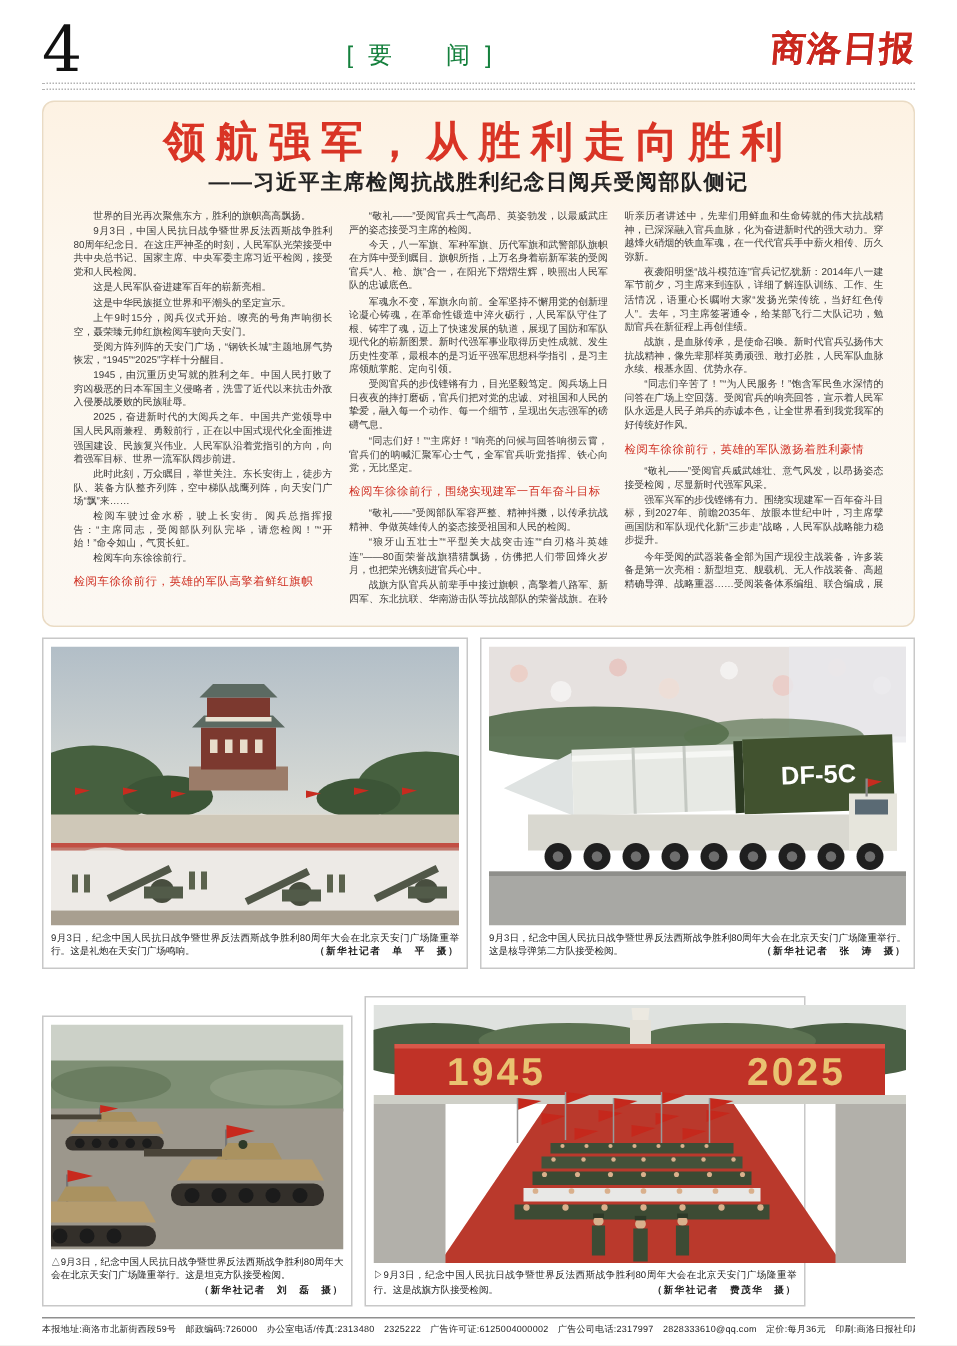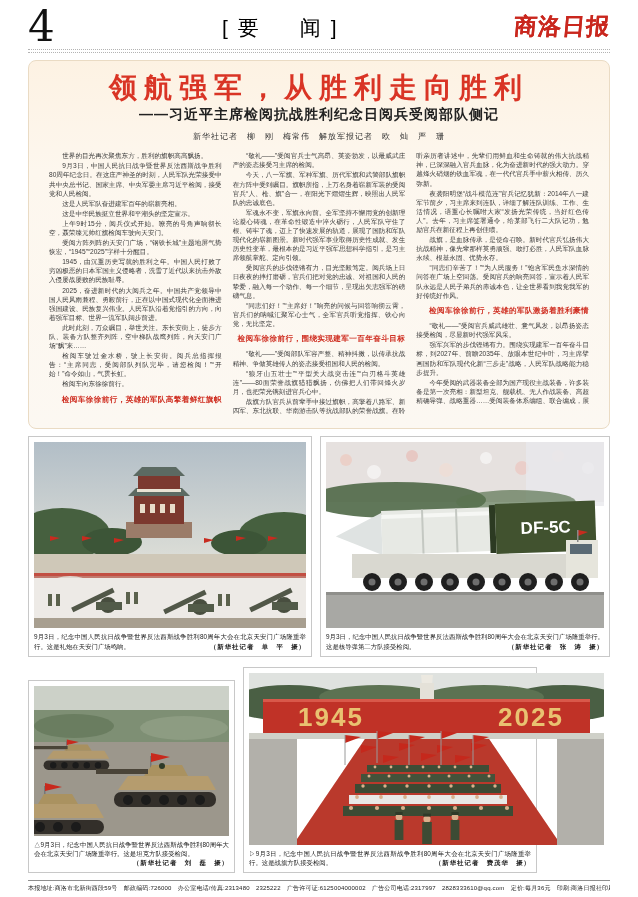--- a/index.html
+++ b/index.html
@@ -6,34 +6,34 @@
   .sheet{width:638px;height:897px;background:#ffffff;position:relative;margin:0 auto;
          font-family:"Liberation Sans",sans-serif;color:#222;overflow:hidden;
          display:flex;flex-direction:column;box-sizing:border-box;padding:8px 28px 6px;}
   
   .hdr{display:flex;align-items:flex-end;justify-content:space-between;height:44px;}
   .hdr-left{display:flex;align-items:flex-end;gap:10px;}
   .pagenum{font-family:"DejaVu Serif",serif;font-size:42px;line-height:38px;font-weight:400;color:#111;}
   .datebox{padding-bottom:3px;}
   .dateline-top{font-size:8.5px;font-weight:bold;color:#333;letter-spacing:.5px;}
   .credits{font-size:5.5px;color:#777;margin-top:2px;letter-spacing:.3px;}
-  .section{font-size:21px;color:#000000;letter-spacing:10px;font-weight:500;padding-bottom:4px;text-align:right;}
+  .section{font-size:16px;color:#15803d;letter-spacing:10px;font-weight:500;padding-bottom:4px;text-align:right;}
   .masthead{font-size:23px;font-weight:bold;color:#c9271e;transform:skewX(-5deg);
             letter-spacing:1px;padding-bottom:4px;text-shadow:0 0 .4px #c9271e;}
   .rule{height:3px;border-top:1px dotted #b3b3b3;border-bottom:1px dotted #b3b3b3;margin:3px 0 0;}
   
   .panel{margin-top:7px;background:linear-gradient(180deg,#fdf2e3 0%,#fdf7ee 30%,#fcf8f2 100%);
          border:1px solid #eadbc4;border-radius:8px;padding:12px 20px 9px;box-sizing:border-box;}
   .headline{font-size:28px;font-weight:900;color:#d93425;text-align:center;letter-spacing:7px;line-height:30px;}
   .subtitle{font-size:14px;font-weight:bold;color:#222;text-align:center;margin-top:3px;letter-spacing:1px;}
   .byline{font-size:8px;color:#333;text-align:center;margin-top:7px;letter-spacing:1px;}
   .body-cols{margin-top:9px;column-count:3;column-gap:11px;height:268px;column-fill:auto;
              font-size:6.6px;line-height:1.38;text-align:justify;color:#3a3a3a;overflow:hidden;}
   .body-cols p{margin:0 0 1px;text-indent:2em;}
-  .subhead{color:#cf2e21;font-weight:bold;font-size:7.6px;text-align:right;text-indent:0!important;
+  .subhead{color:#cf2e21;font-weight:normal;font-size:7.6px;text-align:left;text-indent:0!important;
            margin:6px 0 5px!important;letter-spacing:.4px;}
   
   .photorow-top{display:flex;gap:8px;margin-top:7px;}
   .photorow-bot{display:flex;gap:8px;margin-top:10px;align-items:flex-end;flex:1;}
   .card{border:1px solid #c8c8c8;background:#fff;padding:5px;box-sizing:border-box;}
   .card svg{display:block;}
   .cap{font-size:6.4px;line-height:1.45;color:#222;text-align:justify;margin-top:4px;}
   .cap .credit{float:right;font-weight:bold;letter-spacing:1px;}
   .c-tl{width:284px;} .c-tr{width:290px;}
   .c-bl{width:207px;} .c-br{width:294px;}
@@ -51,21 +51,20 @@
       <div class="pagenum">4</div>
     </div>
     <div class="section">[要　闻]</div>
     <div class="masthead">商洛日报</div>
   </div>
   <div class="rule"></div>
 
   <div class="panel">
     <div class="headline">领航强军，从胜利走向胜利</div>
     <div class="subtitle">——习近平主席检阅抗战胜利纪念日阅兵受阅部队侧记</div>
-    <div class="byline">新华社记者　柳　刚　梅常伟　解放军报记者　欧　灿　严　珊</div>
     <div class="body-cols">
       <div>
           <p>世界的目光再次聚焦东方，胜利的旗帜高高飘扬。</p>
           <p>9月3日，中国人民抗日战争暨世界反法西斯战争胜利80周年纪念日。在这庄严神圣的时刻，人民军队光荣接受中共中央总书记、国家主席、中央军委主席习近平检阅，接受党和人民检阅。</p>
           <p>这是人民军队奋进建军百年的崭新亮相。</p>
           <p>这是中华民族挺立世界和平潮头的坚定宣示。</p>
           <p>上午9时15分，阅兵仪式开始。嘹亮的号角声响彻长空，聂荣臻元帅红旗检阅车驶向天安门。</p>
           <p>受阅方阵列阵的天安门广场，“钢铁长城”主题地屏气势恢宏，“1945”“2025”字样十分醒目。</p>
           <p>1945，由沉重历史写就的胜利之年。中国人民打败了穷凶极恶的日本军国主义侵略者，洗雪了近代以来抗击外敌入侵屡战屡败的民族耻辱。</p>
           <p>2025，奋进新时代的大阅兵之年。中国共产党领导中国人民风雨兼程、勇毅前行，正在以中国式现代化全面推进强国建设、民族复兴伟业。人民军队沿着党指引的方向，向着强军目标、世界一流军队阔步前进。</p>

